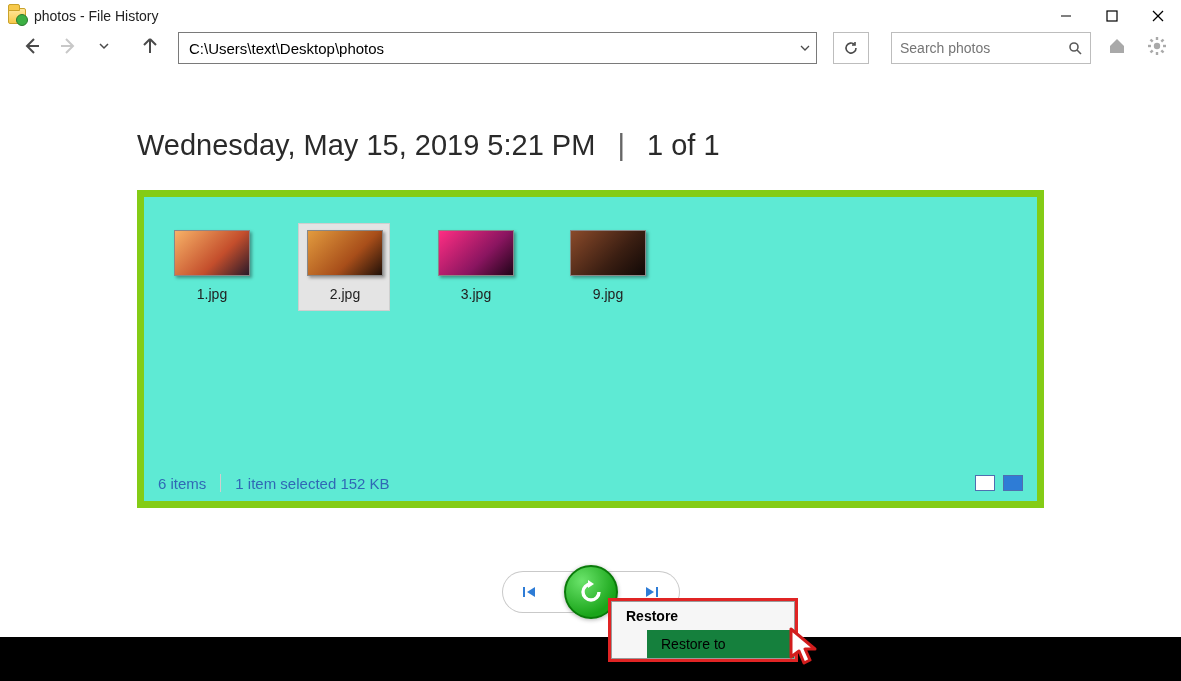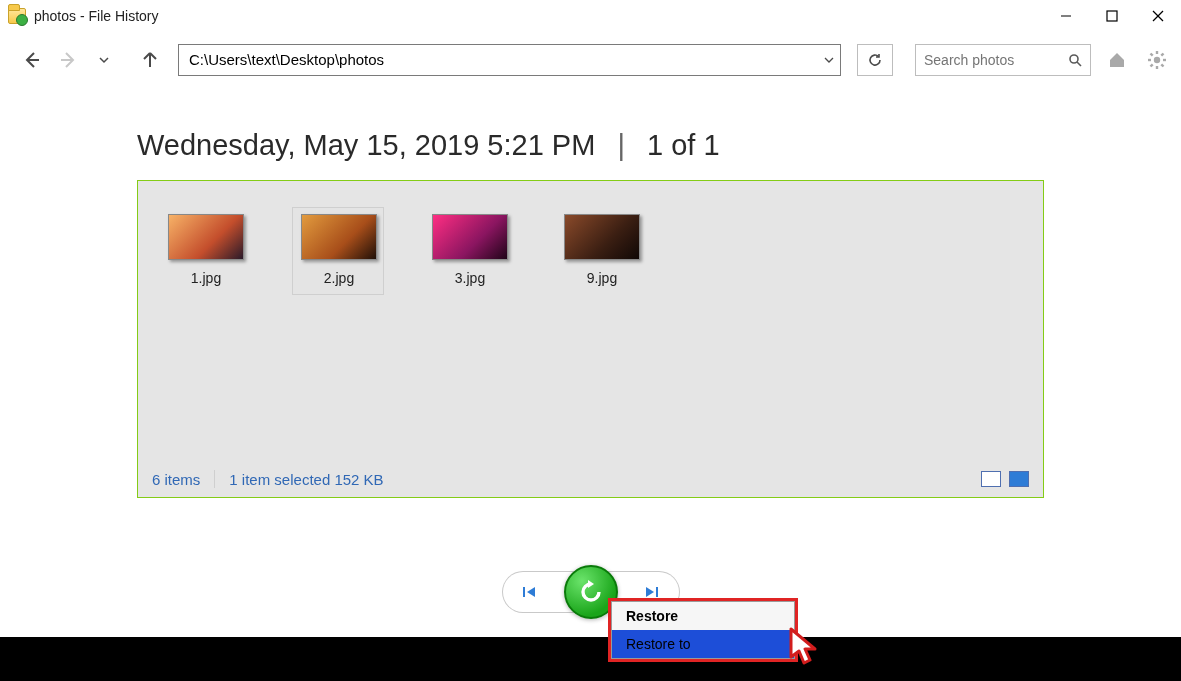--- a/index.html
+++ b/index.html
@@ -36,21 +36,21 @@
   .titlebar-title { font-size: 14px; color:#222; }
   .sysbtns { margin-left:auto; display:flex; }
   .sysbtn {
     width:46px; height:32px; display:flex; align-items:center; justify-content:center; font-size:14px; color:#000;
   }
   .sysbtn svg { stroke:#000; }
   
   .toolbar {
     height: 55px;
     display:flex;
-    align-items:center;
+    align-items:flex-start;
     padding: 0 10px 0 18px;
     gap:8px;
   }
   .navbtn {
     width:28px;height:28px;display:flex;align-items:center;justify-content:center;color:#555;
   }
   .navbtn.disabled { color:#c4c4c4; }
   .addressbar {
     flex:1;
     height:32px;
@@ -63,39 +63,39 @@
     flex:1; border:none; outline:none; height:100%;
     padding:0 10px; font-size:15px; font-family:inherit;
   }
   .addressbar .dd{
     width:22px;height:30px;display:flex;align-items:center;justify-content:center;border-left:0;
   }
   .refreshbox{
     width:36px;height:32px;border:1px solid #bdbdbd;display:flex;align-items:center;justify-content:center;margin-right:14px;
   }
   .searchbox{
-    width:176px;height:32px;border:1px solid #bdbdbd;display:flex;align-items:center;padding:0 8px;color:#757575;font-size:14px;
+    width:200px;height:32px;border:1px solid #bdbdbd;display:flex;align-items:center;padding:0 8px;color:#757575;font-size:14px;
   }
   .searchbox span{flex:1}
   .iconbtn{width:28px;height:28px;display:flex;align-items:center;justify-content:center;color:#9b9b9b;margin-left:4px;}
   
   .heading {
     padding: 42px 0 16px 137px;
     font-size:29px;
     font-weight:400;
     color:#2a2a2a;
   }
   .heading .sep { margin:0 14px; color:#666;}
   
   .filepanel{
-    margin: 2px 137px;
-    border:1px solid #84cc16;
+    margin: 12px 137px;
+    border:7px solid #84cc16;
     height:318px;
     position:relative;
-    background:#e5e5e5;
+    background:#5eead4;
   }
   .thumbs{
     display:flex;
     gap:40px;
     padding:26px 22px;
   }
   .thumb{
     width:92px;
     text-align:center;
     padding:6px 6px 8px 6px;
@@ -157,21 +157,21 @@
     width:190px;
   }
   .ctxmenu{
     border:1px solid #9a9a9a;
     background:#f6f6f6;
   }
   .ctxitem{
     padding:6px 14px;font-size:14px;color:#000;
   }
   .ctxitem.bold{font-weight:700;}
-  .ctxitem.hl{background:#1d4ed8;}
+  .ctxitem.hl{background:#15803d;margin-left:35px;}
   
   .cursor{
     position:absolute;left:788px;bottom:14px;z-index:6;
   }
   
   .blackbar{
     position:absolute;left:0;right:0;bottom:0;height:44px;background:#000;
   }
 </style>
 </head>

